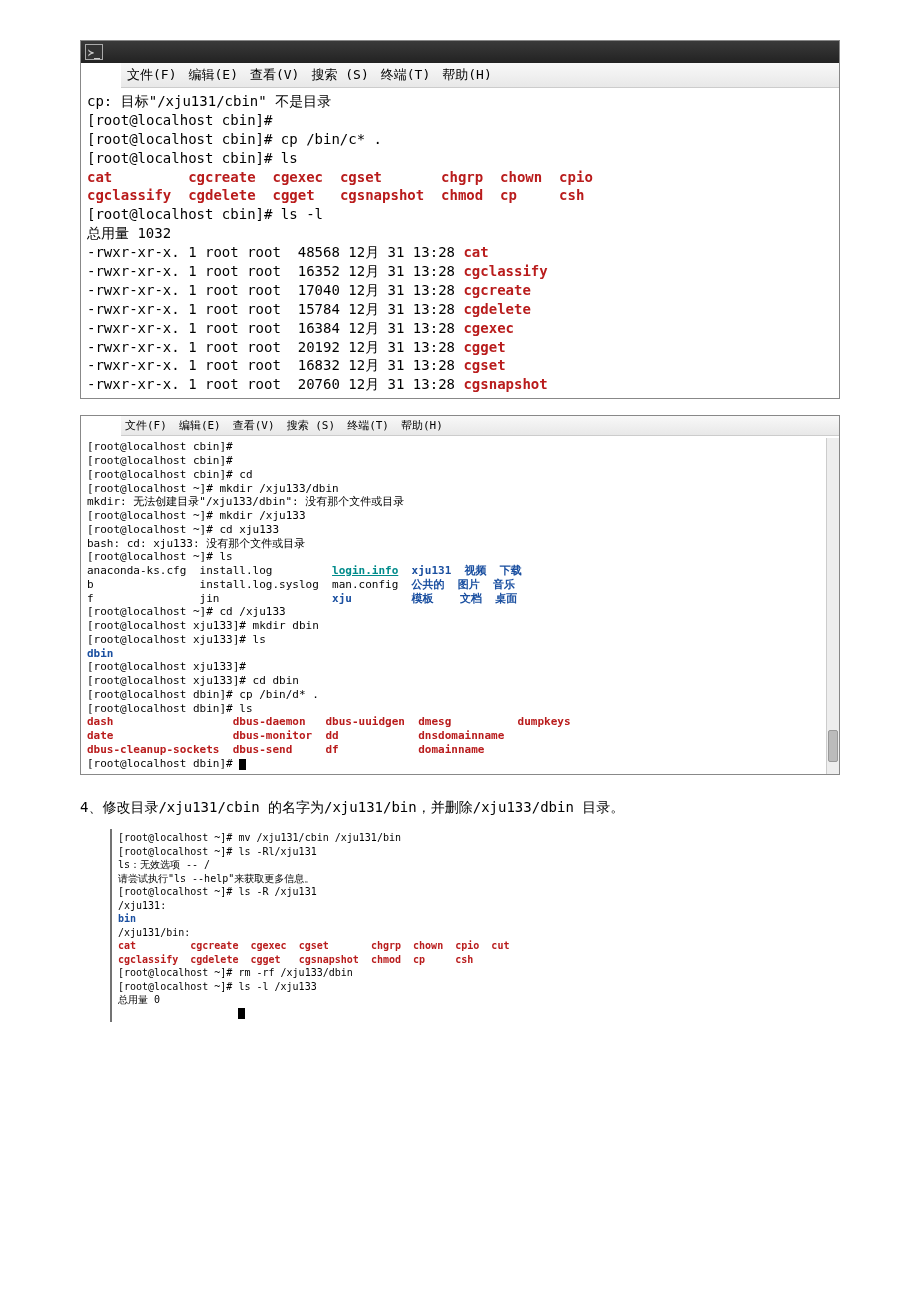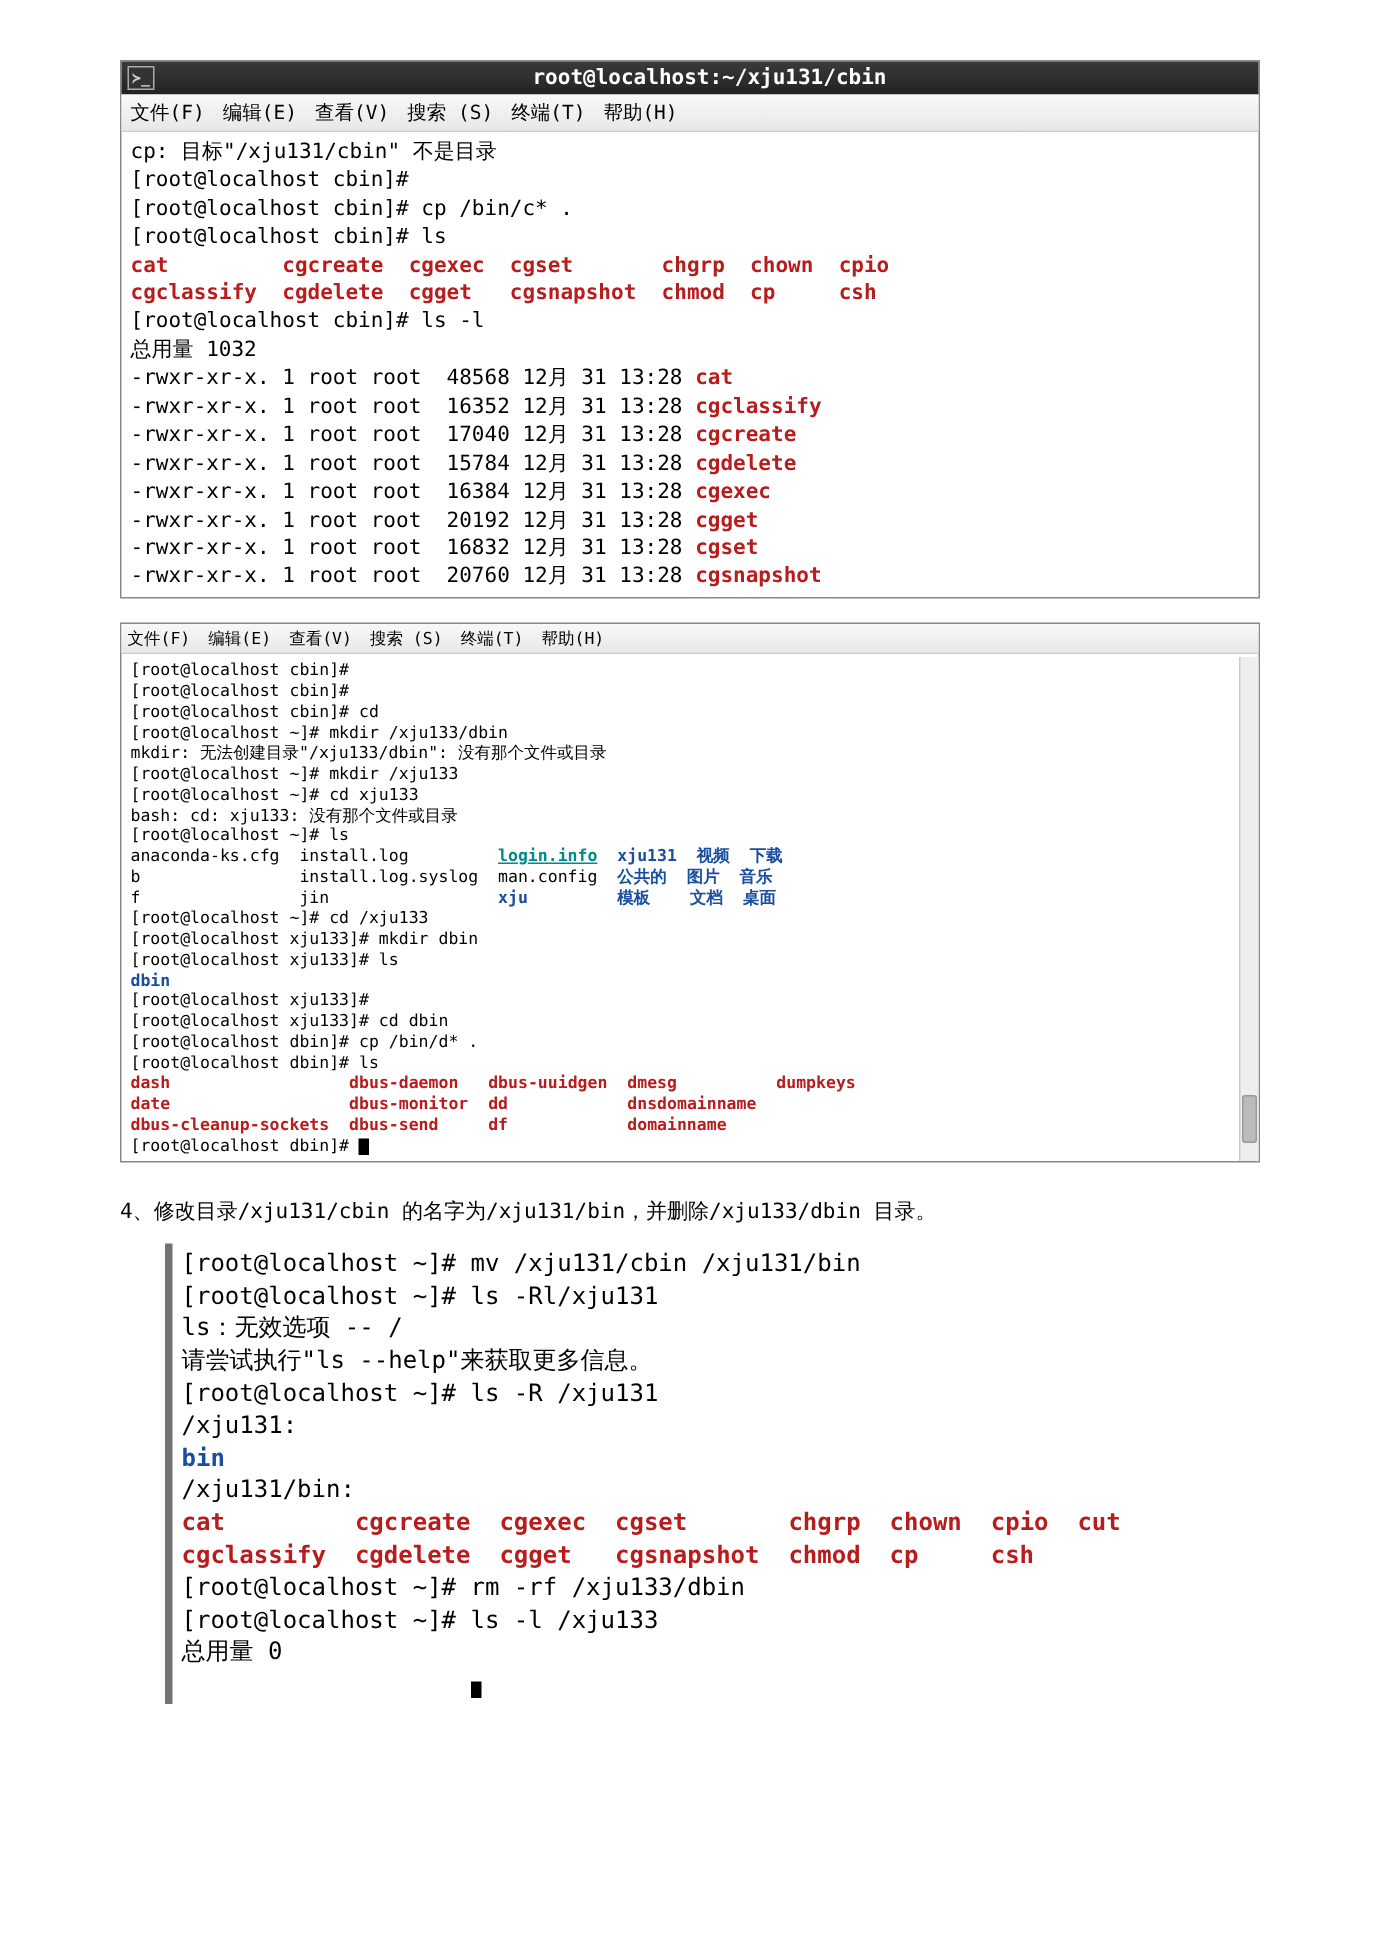--- a/index.html
+++ b/index.html
@@ -39,20 +39,21 @@
   }
   .titlebar .title {
     flex: 1;
     text-align: center;
   }
   .menubar {
     background: linear-gradient(#f8f8f8, #e8e8e8);
     border-bottom: 1px solid #ccc;
     padding: 3px 6px;
     font-size: 13px;
+    margin-left: 40px;
   }
   .menubar span, .menubar .menu-item {
     margin-right: 12px;
   }
   .term-body {
     padding: 4px 6px;
     font-family: "DejaVu Sans Mono", "WenQuanYi Micro Hei Mono", monospace;
     font-size: 14px;
     line-height: 1.35;
     white-space: pre;
@@ -87,37 +88,36 @@
     width: 7px;
     height: 11px;
     background: #000;
     vertical-align: text-bottom;
   }
   .question {
     margin: 24px 0 12px 0;
     font-size: 14px;
   }
   .snippet {
-    border-left: 5px solid #737373;
+    border-left: 2px solid #737373;
     padding: 2px 0 2px 6px;
     margin-left: 30px;
     font-family: "DejaVu Sans Mono", monospace;
-    font-size: 16px;
+    font-size: 10px;
     line-height: 1.35;
     white-space: pre;
   }
   .small-wrap { position: relative; }
 </style>
 </head>
 <body>
 
 <div class="terminal">
   <div class="titlebar">
     <span class="icon-box">≻_</span>
-    <span class="title">root@localhost:~/xju131/cbin</span>
   </div>
   <div class="menubar" id="menubar1"><span class="menu-item">文件(F)</span><span class="menu-item">编辑(E)</span><span class="menu-item">查看(V)</span><span class="menu-item">搜索 (S)</span><span class="menu-item">终端(T)</span><span class="menu-item">帮助(H)</span></div>
   <div class="term-body" id="body1"><div><span>cp: 目标"/xju131/cbin" 不是目录</span></div><div><span>[root@localhost cbin]#</span></div><div><span>[root@localhost cbin]# cp /bin/c* .</span></div><div><span>[root@localhost cbin]# ls</span></div><div><span class="green">cat</span><span>         </span><span class="green">cgcreate</span><span>  </span><span class="green">cgexec</span><span>  </span><span class="green">cgset</span><span>       </span><span class="green">chgrp</span><span>  </span><span class="green">chown</span><span>  </span><span class="green">cpio</span></div><div><span class="green">cgclassify</span><span>  </span><span class="green">cgdelete</span><span>  </span><span class="green">cgget</span><span>   </span><span class="green">cgsnapshot</span><span>  </span><span class="green">chmod</span><span>  </span><span class="green">cp</span><span>     </span><span class="green">csh</span></div><div><span>[root@localhost cbin]# ls -l</span></div><div><span>总用量 1032</span></div><div><span>-rwxr-xr-x. 1 root root  48568 12月 31 13:28 </span><span class="green">cat</span></div><div><span>-rwxr-xr-x. 1 root root  16352 12月 31 13:28 </span><span class="green">cgclassify</span></div><div><span>-rwxr-xr-x. 1 root root  17040 12月 31 13:28 </span><span class="green">cgcreate</span></div><div><span>-rwxr-xr-x. 1 root root  15784 12月 31 13:28 </span><span class="green">cgdelete</span></div><div><span>-rwxr-xr-x. 1 root root  16384 12月 31 13:28 </span><span class="green">cgexec</span></div><div><span>-rwxr-xr-x. 1 root root  20192 12月 31 13:28 </span><span class="green">cgget</span></div><div><span>-rwxr-xr-x. 1 root root  16832 12月 31 13:28 </span><span class="green">cgset</span></div><div><span>-rwxr-xr-x. 1 root root  20760 12月 31 13:28 </span><span class="green">cgsnapshot</span></div></div>
 </div>
 
 <div class="terminal small small-wrap">
   <div class="menubar" id="menubar2"><span class="menu-item">文件(F)</span><span class="menu-item">编辑(E)</span><span class="menu-item">查看(V)</span><span class="menu-item">搜索 (S)</span><span class="menu-item">终端(T)</span><span class="menu-item">帮助(H)</span></div>
   <div class="term-body" id="body2"><div><span>[root@localhost cbin]#</span></div><div><span>[root@localhost cbin]#</span></div><div><span>[root@localhost cbin]# cd</span></div><div><span>[root@localhost ~]# mkdir /xju133/dbin</span></div><div><span>mkdir: 无法创建目录"/xju133/dbin": 没有那个文件或目录</span></div><div><span>[root@localhost ~]# mkdir /xju133</span></div><div><span>[root@localhost ~]# cd xju133</span></div><div><span>bash: cd: xju133: 没有那个文件或目录</span></div><div><span>[root@localhost ~]# ls</span></div><div><span>anaconda-ks.cfg  install.log         </span><span class="teal">login.info</span><span>  </span><span class="blue">xju131</span><span>  </span><span class="blue">视频</span><span>  </span><span class="blue">下载</span></div><div><span>b                install.log.syslog  man.config  </span><span class="blue">公共的</span><span>  </span><span class="blue">图片</span><span>  </span><span class="blue">音乐</span></div><div><span>f                jin                 </span><span class="blue">xju</span><span>         </span><span class="blue">模板</span><span>    </span><span class="blue">文档</span><span>  </span><span class="blue">桌面</span></div><div><span>[root@localhost ~]# cd /xju133</span></div><div><span>[root@localhost xju133]# mkdir dbin</span></div><div><span>[root@localhost xju133]# ls</span></div><div><span class="blue">dbin</span></div><div><span>[root@localhost xju133]#</span></div><div><span>[root@localhost xju133]# cd dbin</span></div><div><span>[root@localhost dbin]# cp /bin/d* .</span></div><div><span>[root@localhost dbin]# ls</span></div><div><span class="green">dash</span><span>                  </span><span class="green">dbus-daemon</span><span>   </span><span class="green">dbus-uuidgen</span><span>  </span><span class="green">dmesg</span><span>          </span><span class="green">dumpkeys</span></div><div><span class="green">date</span><span>                  </span><span class="green">dbus-monitor</span><span>  </span><span class="green">dd</span><span>            </span><span class="green">dnsdomainname</span></div><div><span class="green">dbus-cleanup-sockets</span><span>  </span><span class="green">dbus-send</span><span>     </span><span class="green">df</span><span>            </span><span class="green">domainname</span></div><div><span>[root@localhost dbin]# </span><span class="cursor"></span></div></div>
   <div class="scrollbar-stub">
       <div class="thumb"></div>

